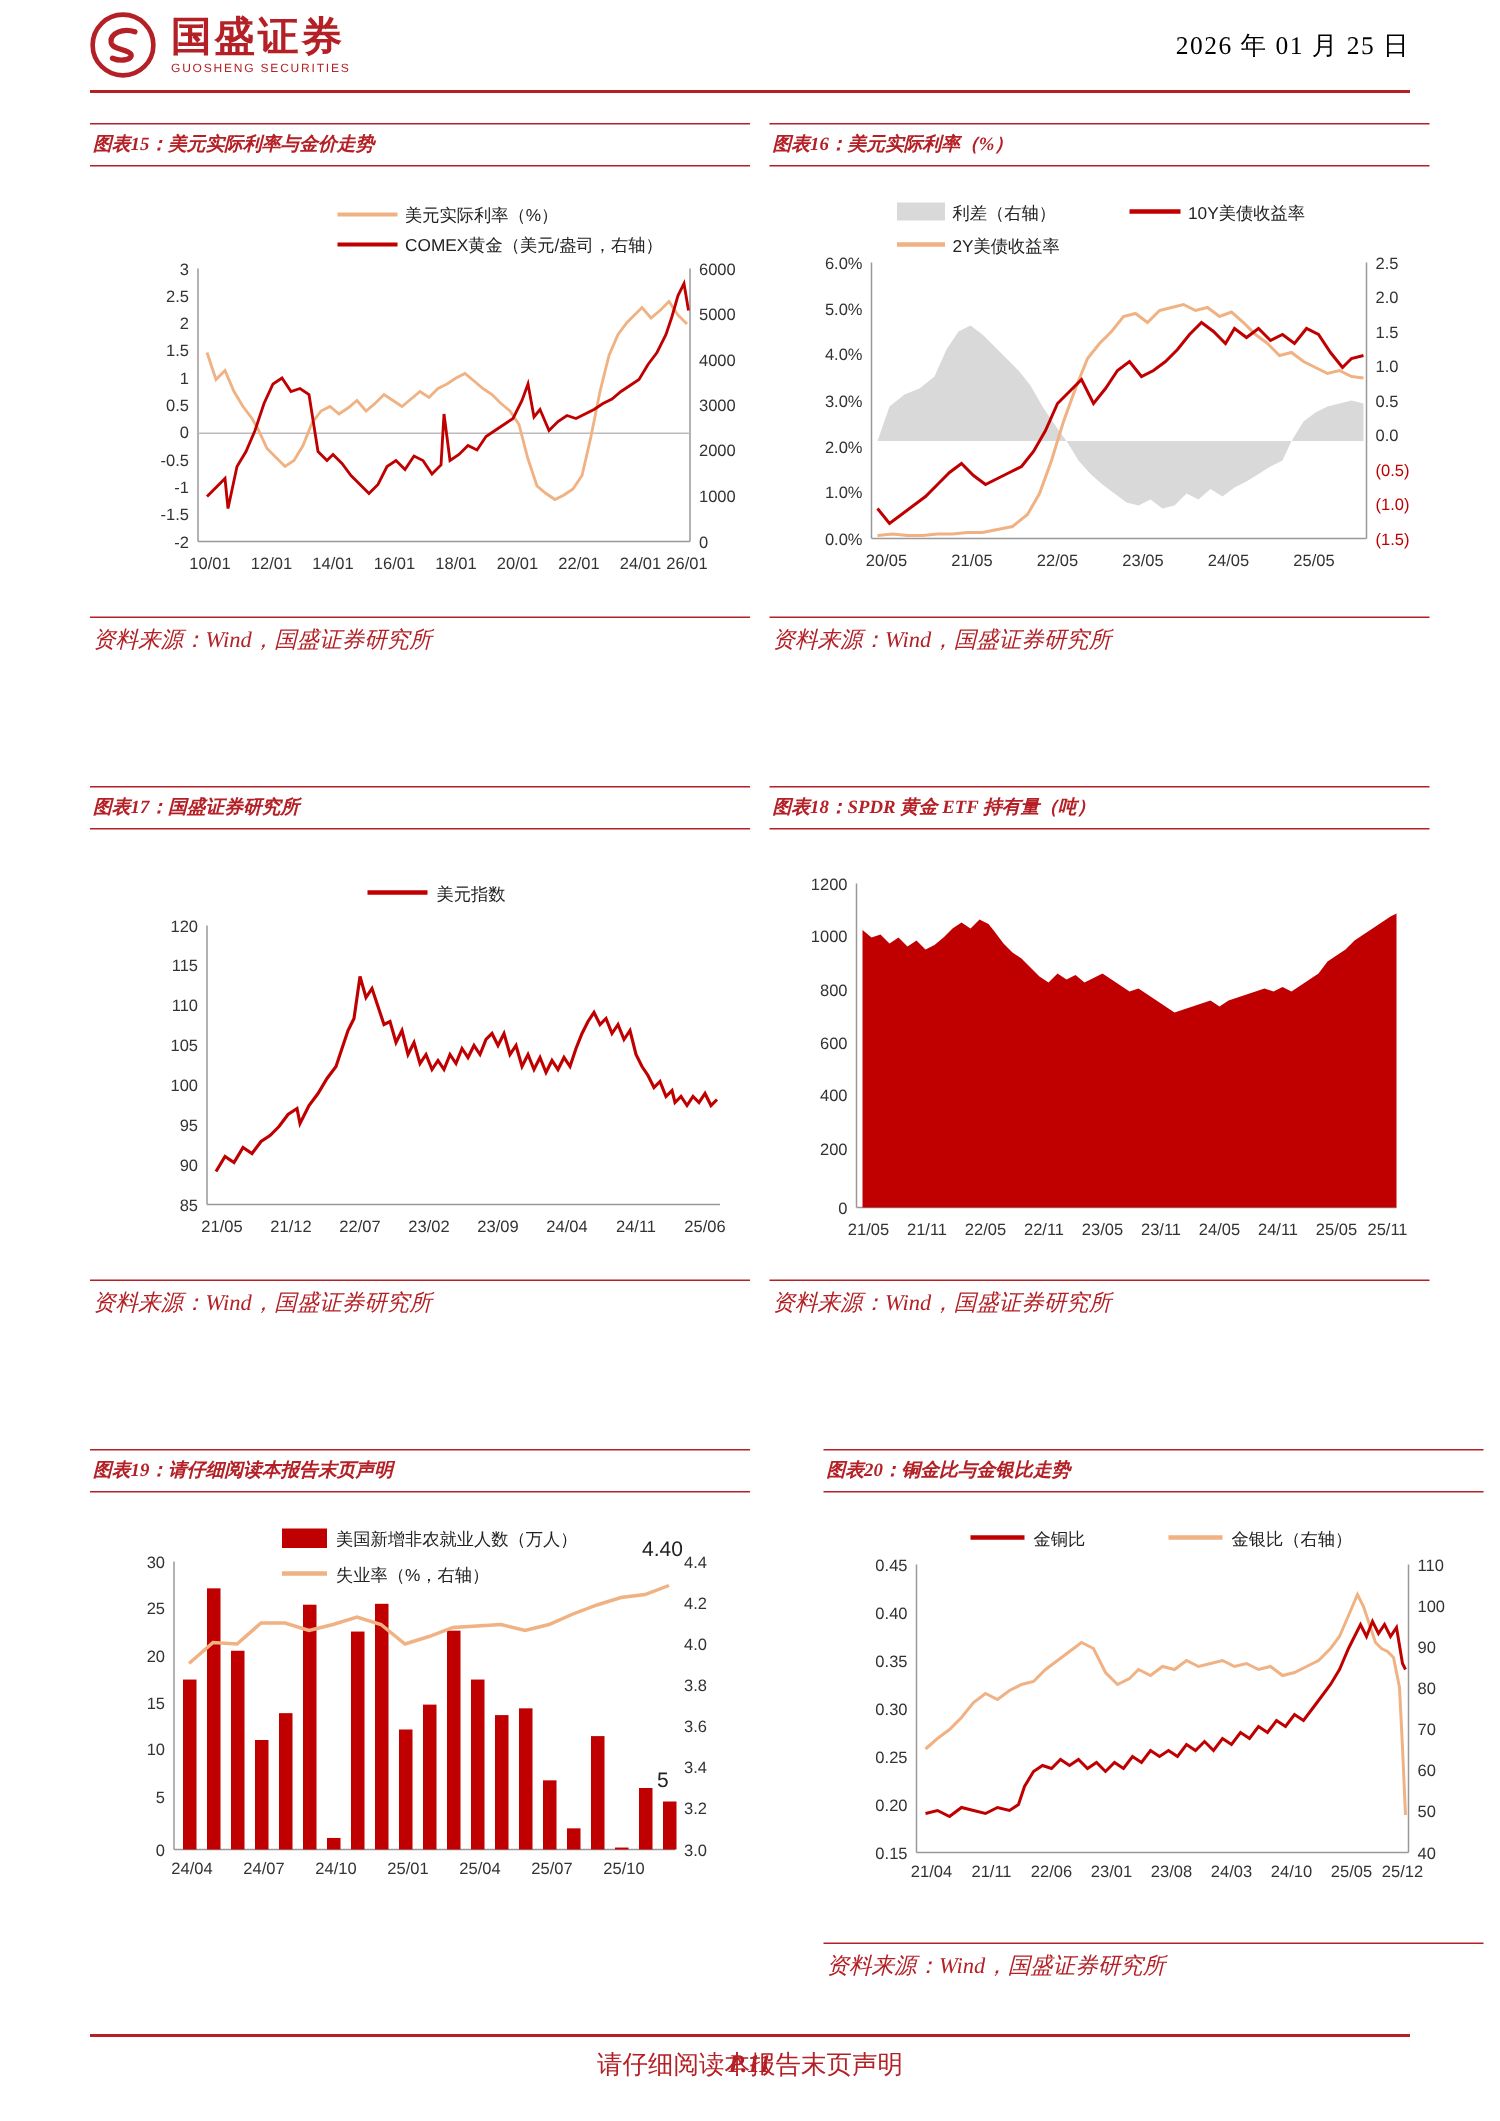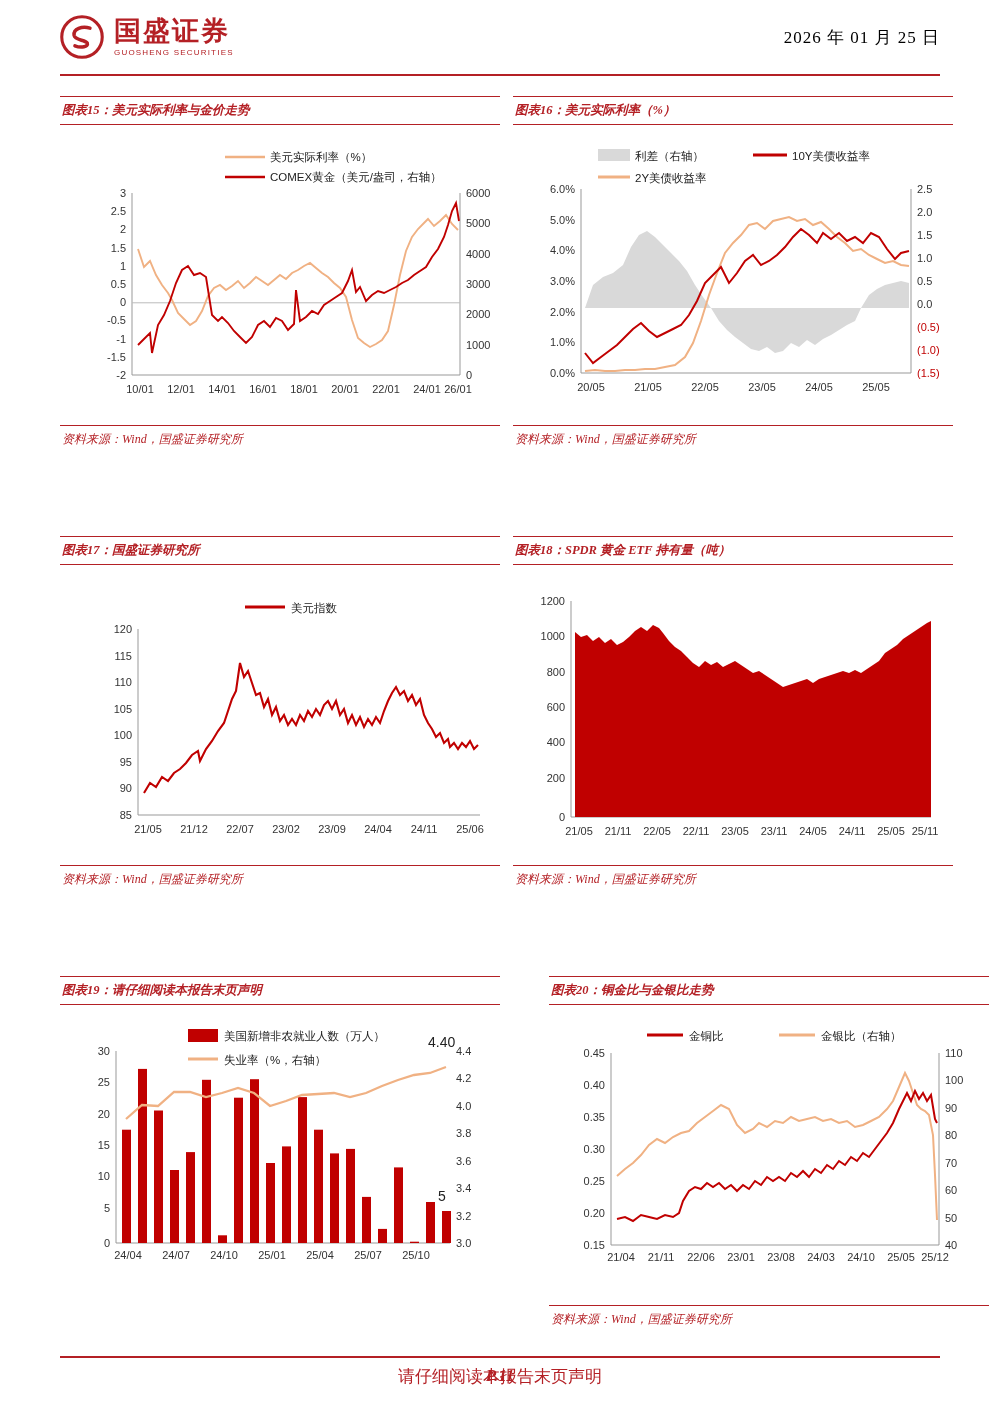--- a/index.html
+++ b/index.html
@@ -13,21 +13,21 @@
     position: relative;
   }
   .page {
     width: 1000px;
     height: 1414px;
     position: relative;
     padding: 0 60px;
   }
   
   .header {
-    height: 76px;
+    height: 62px;
     display: flex;
     align-items: center;
     justify-content: space-between;
     border-bottom: 2px solid #b42025;
     position: relative;
   }
   .logo-wrap { display: flex; align-items: center; gap: 10px; }
   .logo-mark { width: 44px; height: 44px; }
   .logo-text-cn {
     font-family: "Liberation Serif", serif;
@@ -71,21 +71,21 @@
   }
   .fig-body {
     height: 300px;
     position: relative;
   }
   .fig-source {
     border-top: 1.4px solid #b42025;
     padding: 5px 2px;
     font-family: "Liberation Serif", serif;
     font-style: italic;
-    font-size: 12px;
+    font-size: 15px;
     color: #b42025;
   }
   svg { display: block; }
   text { font-family: "Liberation Sans", sans-serif; }
   .tick { font-size: 11px; fill: #333; }
   .legend-t { font-size: 11.5px; fill: #222; }
   
   .footer {
     position: absolute;
     left: 60px; right: 60px; bottom: 28px;

